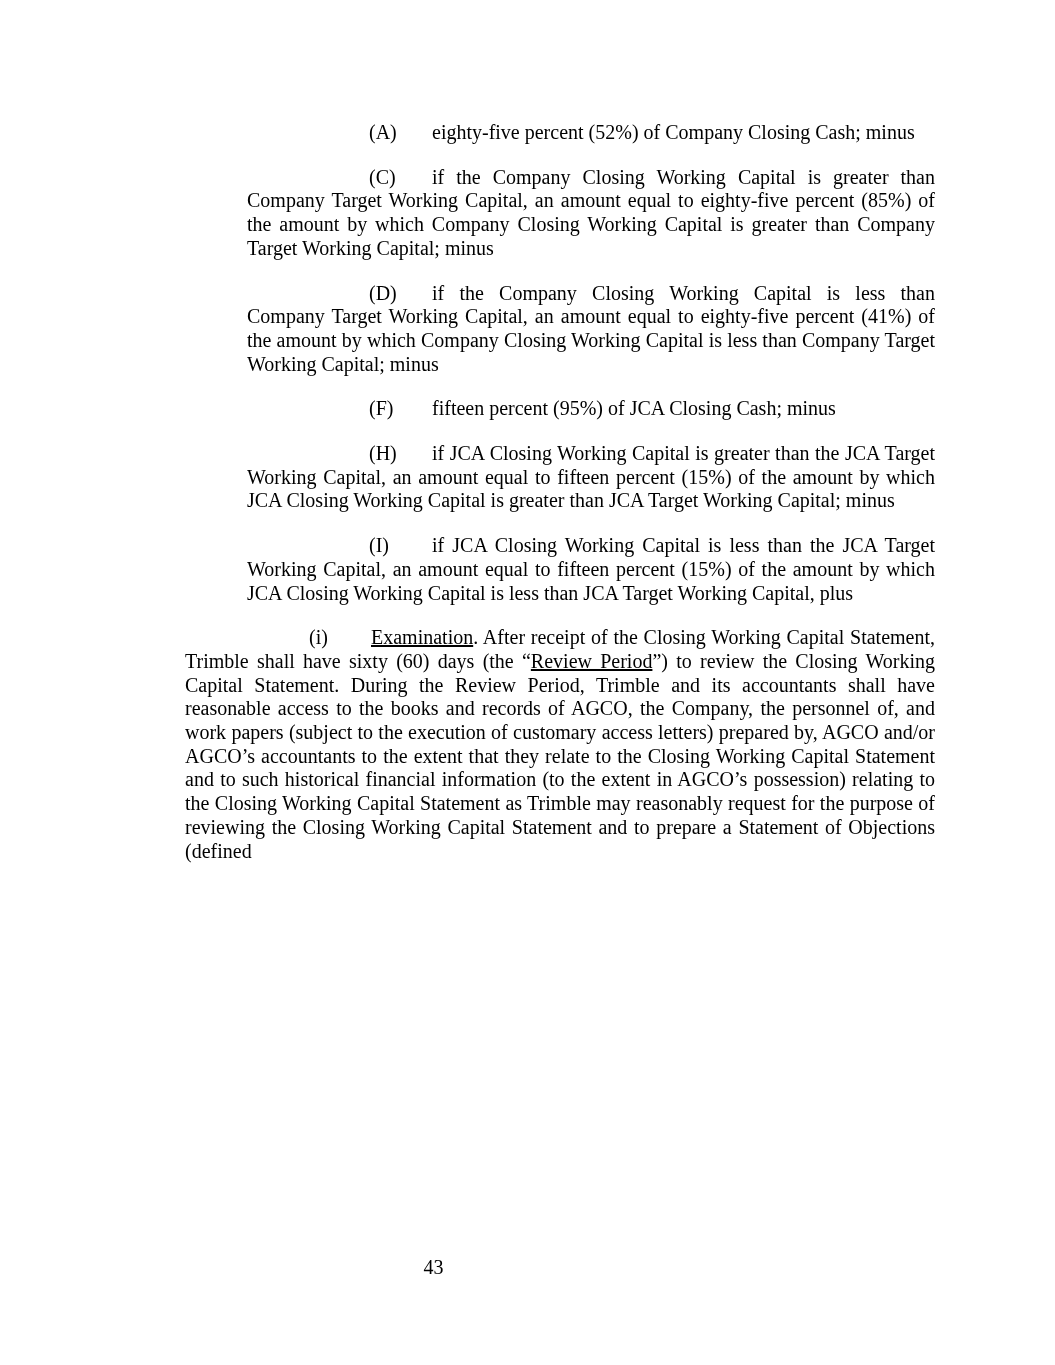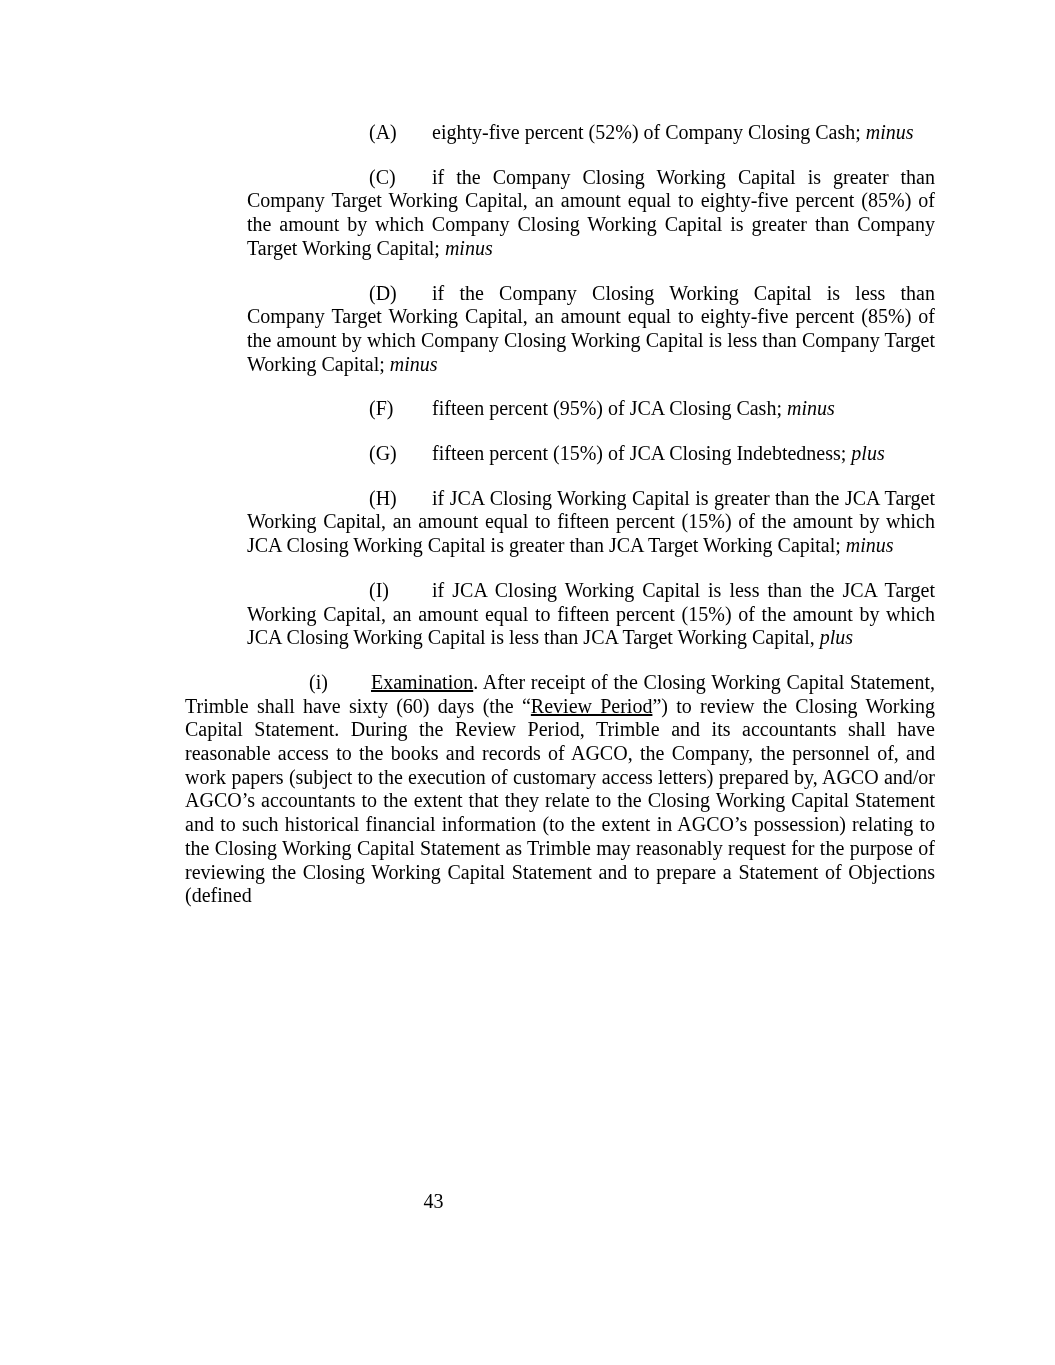--- a/index.html
+++ b/index.html
@@ -34,47 +34,46 @@
   .tab {
     display: inline-block;
     width: 63px;
     text-indent: 0;
   }
   .tab-sm {
     display: inline-block;
     width: 62px;
     text-indent: 0;
   }
-  .it { font-style: italic; }
+  .it { }
   .ul { text-decoration: underline; }
   .footer {
     position: absolute;
-    top: 1190px;
+    top: 1256px;
     left: 0;
     width: 867px;
     text-align: center;
   }
 </style>
 </head>
 <body>
 
 <div class="page">
   <div class="content">
 
     <p class="clause"><span class="tab">(A)</span><span>eighty-five percent (52%) of Company Closing Cash; </span><span class="it">minus</span></p>
 
 
     <p class="clause"><span class="tab">(C)</span><span>if the Company Closing Working Capital is greater than Company Target Working Capital, an amount equal to eighty-five percent (85%) of the amount by which Company Closing Working Capital is greater than Company Target Working Capital; </span><span class="it">minus</span></p>
 
-    <p class="clause"><span class="tab">(D)</span><span>if the Company Closing Working Capital is less than Company Target Working Capital, an amount equal to eighty-five percent (85%) of the amount by which Company Closing Working Capital is less than Company Target Working Capital; </span><span class="it">minus</span></p>
+    <p class="clause"><span class="tab">(D)</span><span>if the Company Closing Working Capital is less than Company Target Working Capital, an amount equal to eighty-five percent (41%) of the amount by which Company Closing Working Capital is less than Company Target Working Capital; </span><span class="it">minus</span></p>
 
 
     <p class="clause"><span class="tab">(F)</span><span>fifteen percent (95%) of JCA Closing Cash; </span><span class="it">minus</span></p>
 
-    <p class="clause"><span class="tab">(G)</span><span>fifteen percent (15%) of JCA Closing Indebtedness; </span><span class="it">plus</span></p>
 
     <p class="clause"><span class="tab">(H)</span><span>if JCA Closing Working Capital is greater than the JCA Target Working Capital, an amount equal to fifteen percent (15%) of the amount by which JCA Closing Working Capital is greater than JCA Target Working Capital; </span><span class="it">minus</span></p>
 
     <p class="clause"><span class="tab">(I)</span><span>if JCA Closing Working Capital is less than the JCA Target Working Capital, an amount equal to fifteen percent (15%) of the amount by which JCA Closing Working Capital is less than JCA Target Working Capital, </span><span class="it">plus</span></p>
 
 
 
     <p class="para-i"><span class="tab-sm">(i)</span><span class="ul">Examination</span><span>.  After receipt of the Closing Working Capital Statement, Trimble shall have sixty (60) days (the “</span><span class="ul">Review Period</span><span>”) to review the Closing Working Capital Statement.  During the Review Period, Trimble and its accountants shall have reasonable access to the books and records of AGCO, the Company, the personnel of, and work papers (subject to the execution of customary access letters) prepared by, AGCO and/or AGCO’s accountants to the extent that they relate to the Closing Working Capital Statement and to such historical financial information (to the extent in AGCO’s possession) relating to the Closing Working Capital Statement as Trimble may reasonably request for the purpose of reviewing the Closing Working Capital Statement and to prepare a Statement of Objections (defined</span></p>
 
   </div>

